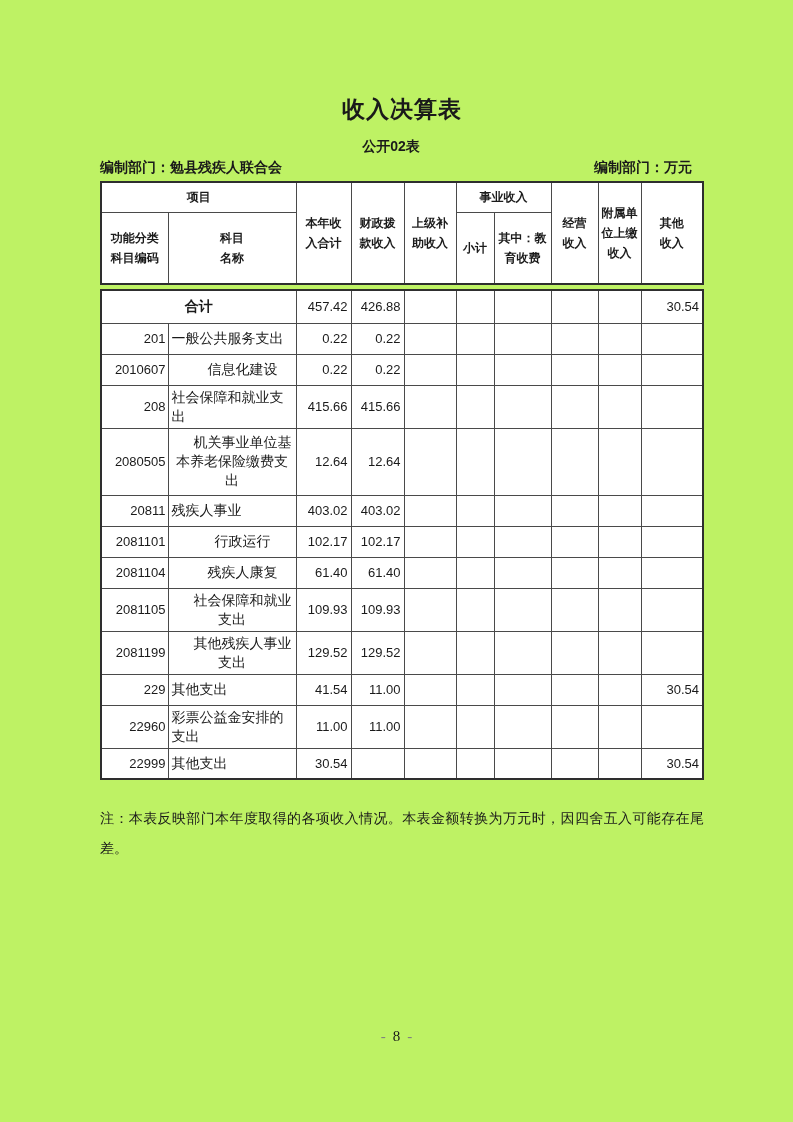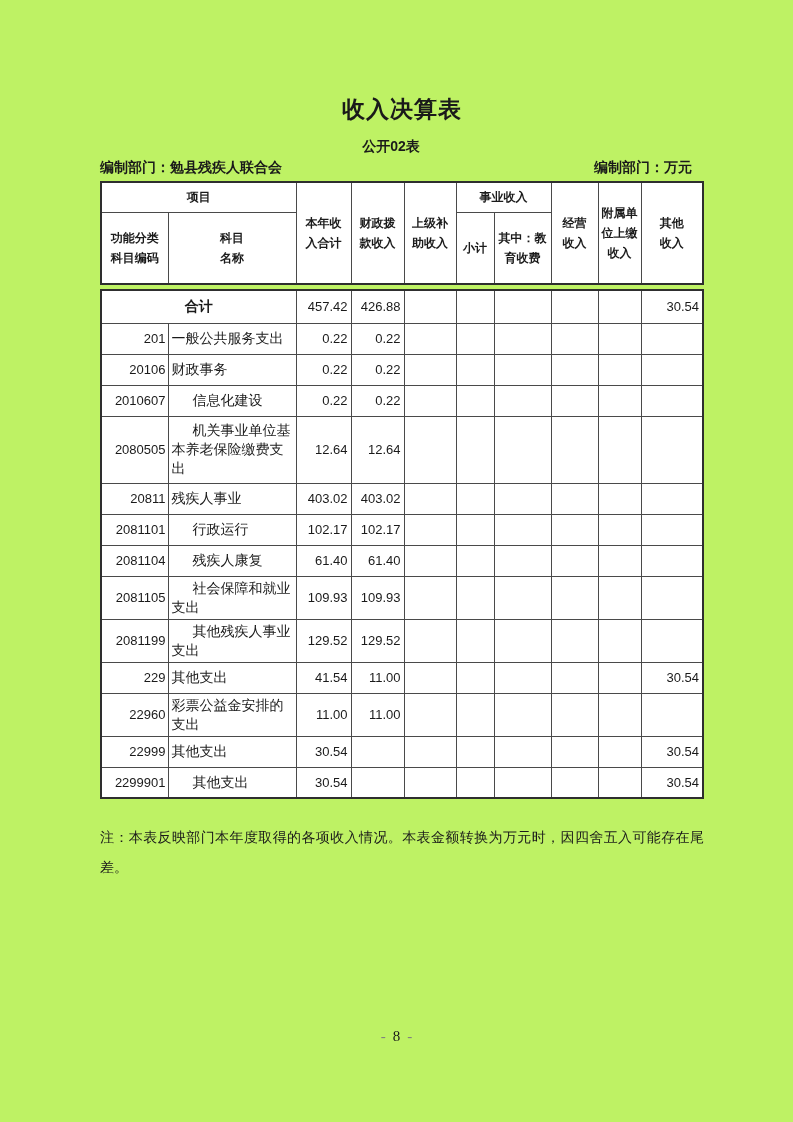--- a/index.html
+++ b/index.html
@@ -35,21 +35,21 @@
   .row-sub{height:72px;}
   .btable td{vertical-align:middle;}
   td.code{
     font-family:"Liberation Sans", sans-serif;font-size:13px;
     text-align:right;padding:2px 2px 2px 3px;
   }
   td.name{
     font-size:14px;line-height:19px;text-align:left;padding:2px 3px;
     font-family:"Liberation Serif", serif;
   }
-  td.name.indent{text-indent:21px;}
+  td.name.indent{text-indent:21px;text-align:center;}
   td.num{
     font-family:"Liberation Sans", sans-serif;font-size:13px;
     text-align:right;padding:2px 3px 2px 1px;
   }
   td.total-label{
     text-align:center;font-weight:bold;font-size:14px;
     font-family:"Liberation Sans", sans-serif;text-indent:0;
   }
   .note{
     margin-top:24px;width:604px;font-size:14px;line-height:30px;
@@ -150,36 +150,36 @@
             <td class="num">0.22</td>
             <td class="num">0.22</td>
             <td class="num"></td>
             <td class="num"></td>
             <td class="num"></td>
             <td class="num"></td>
             <td class="num"></td>
             <td class="num"></td>
           </tr>
           <tr style="height: 31px;">
-            <td class="code">20106</td>
-            <td class="name">财政事务</td>
-            <td class="num">0.22</td>
-            <td class="num">0.22</td>
-            <td class="num"></td>
-            <td class="num"></td>
-            <td class="num"></td>
-            <td class="num"></td>
-            <td class="num"></td>
-            <td class="num"></td>
-          </tr>
-          <tr style="height: 31px;">
             <td class="code">2010607</td>
             <td class="name indent">信息化建设</td>
             <td class="num">0.22</td>
             <td class="num">0.22</td>
+            <td class="num"></td>
+            <td class="num"></td>
+            <td class="num"></td>
+            <td class="num"></td>
+            <td class="num"></td>
+            <td class="num"></td>
+          </tr>
+          <tr style="height: 43px;">
+            <td class="code">208</td>
+            <td class="name">社会保障和就业支出</td>
+            <td class="num">415.66</td>
+            <td class="num">415.66</td>
             <td class="num"></td>
             <td class="num"></td>
             <td class="num"></td>
             <td class="num"></td>
             <td class="num"></td>
             <td class="num"></td>
           </tr>
           <tr style="height: 67px;">
             <td class="code">2080505</td>
             <td class="name indent">机关事业单位基本养老保险缴费支出</td>
@@ -281,32 +281,20 @@
             <td class="name">其他支出</td>
             <td class="num">30.54</td>
             <td class="num"></td>
             <td class="num"></td>
             <td class="num"></td>
             <td class="num"></td>
             <td class="num"></td>
             <td class="num"></td>
             <td class="num">30.54</td>
           </tr>
-          <tr style="height: 31px;">
-            <td class="code">2299901</td>
-            <td class="name indent">其他支出</td>
-            <td class="num">30.54</td>
-            <td class="num"></td>
-            <td class="num"></td>
-            <td class="num"></td>
-            <td class="num"></td>
-            <td class="num"></td>
-            <td class="num"></td>
-            <td class="num">30.54</td>
-          </tr>
         </tbody>
     </table>
 
     <div class="note">注：本表反映部门本年度取得的各项收入情况。本表金额转换为万元时，因四舍五入可能存在尾差。</div>
   </div>
 
   <div class="page-number"><span class="dash">-</span><span>8</span><span class="dash">-</span></div>
 </div>
 
 </body></html>

